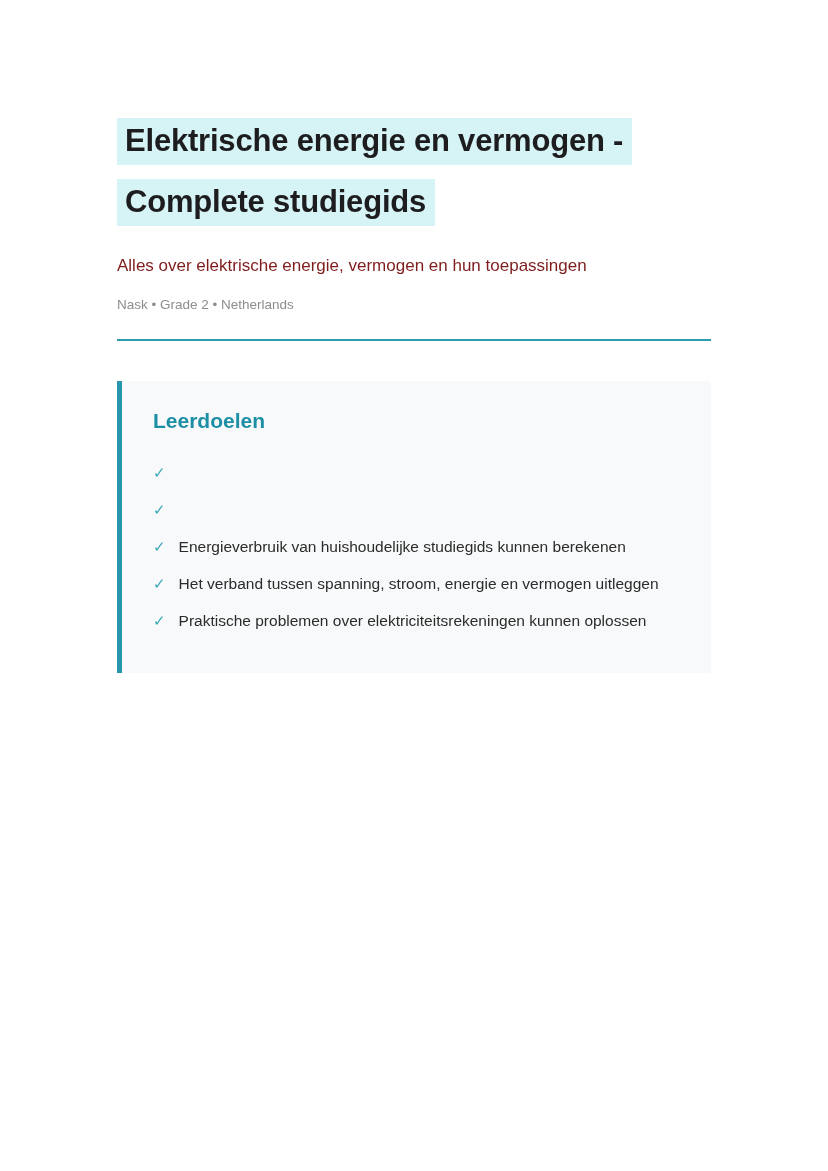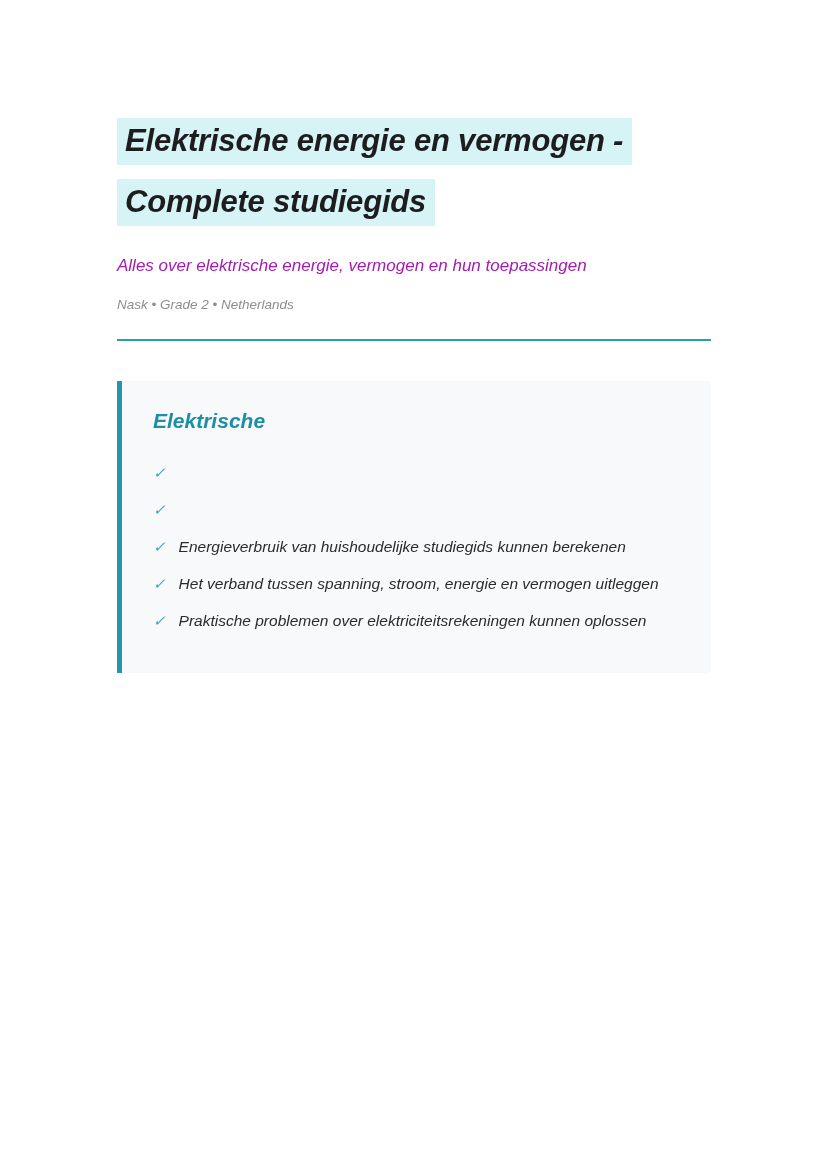--- a/index.html
+++ b/index.html
@@ -8,21 +8,20 @@
     padding: 0;
     background: #ffffff;
     font-family: "Liberation Sans", sans-serif;
   }
   .page {
     position: relative;
     width: 719px;
     height: 1171px;
     background: #ffffff;
     overflow: hidden;
-    font-style: italic;
   }
   .content {
     position: absolute;
     left: 117px;
     top: 0;
     width: 594px;
   }
   .doc-title {
     margin: 0;
     padding-top: 110px;
@@ -36,21 +35,21 @@
     background: #d6f3f6;
     padding: 5px 9px 7px 8px;
     -webkit-box-decoration-break: clone;
     box-decoration-break: clone;
   }
   .doc-subtitle {
     margin: 0;
     margin-top: 23px;
     font-size: 17px;
     line-height: 22px;
-    color: #a21caf;
+    color: #7f1d1d;
     font-weight: 400;
   }
   .doc-meta {
     margin: 0;
     margin-top: 19px;
     font-size: 13.5px;
     line-height: 17px;
     color: #8d8d8d;
   }
   .divider {
@@ -104,21 +103,21 @@
 
     <h1 class="doc-title"><span class="highlight">Elektrische energie en vermogen - Complete studiegids</span></h1>
 
     <p class="doc-subtitle">Alles over elektrische energie, vermogen en hun toepassingen</p>
 
     <p class="doc-meta">Nask • Grade 2 • Netherlands</p>
 
     <hr class="divider">
 
     <section class="objectives-card">
-      <h2 class="objectives-heading">Elektrische</h2>
+      <h2 class="objectives-heading">Leerdoelen</h2>
 
       <ul class="objectives-list">
         <li class="objective-item">
           <span class="check-icon">✓</span>
         </li>
         <li class="objective-item">
           <span class="check-icon">✓</span>
         </li>
         <li class="objective-item">
           <span class="check-icon">✓</span>

